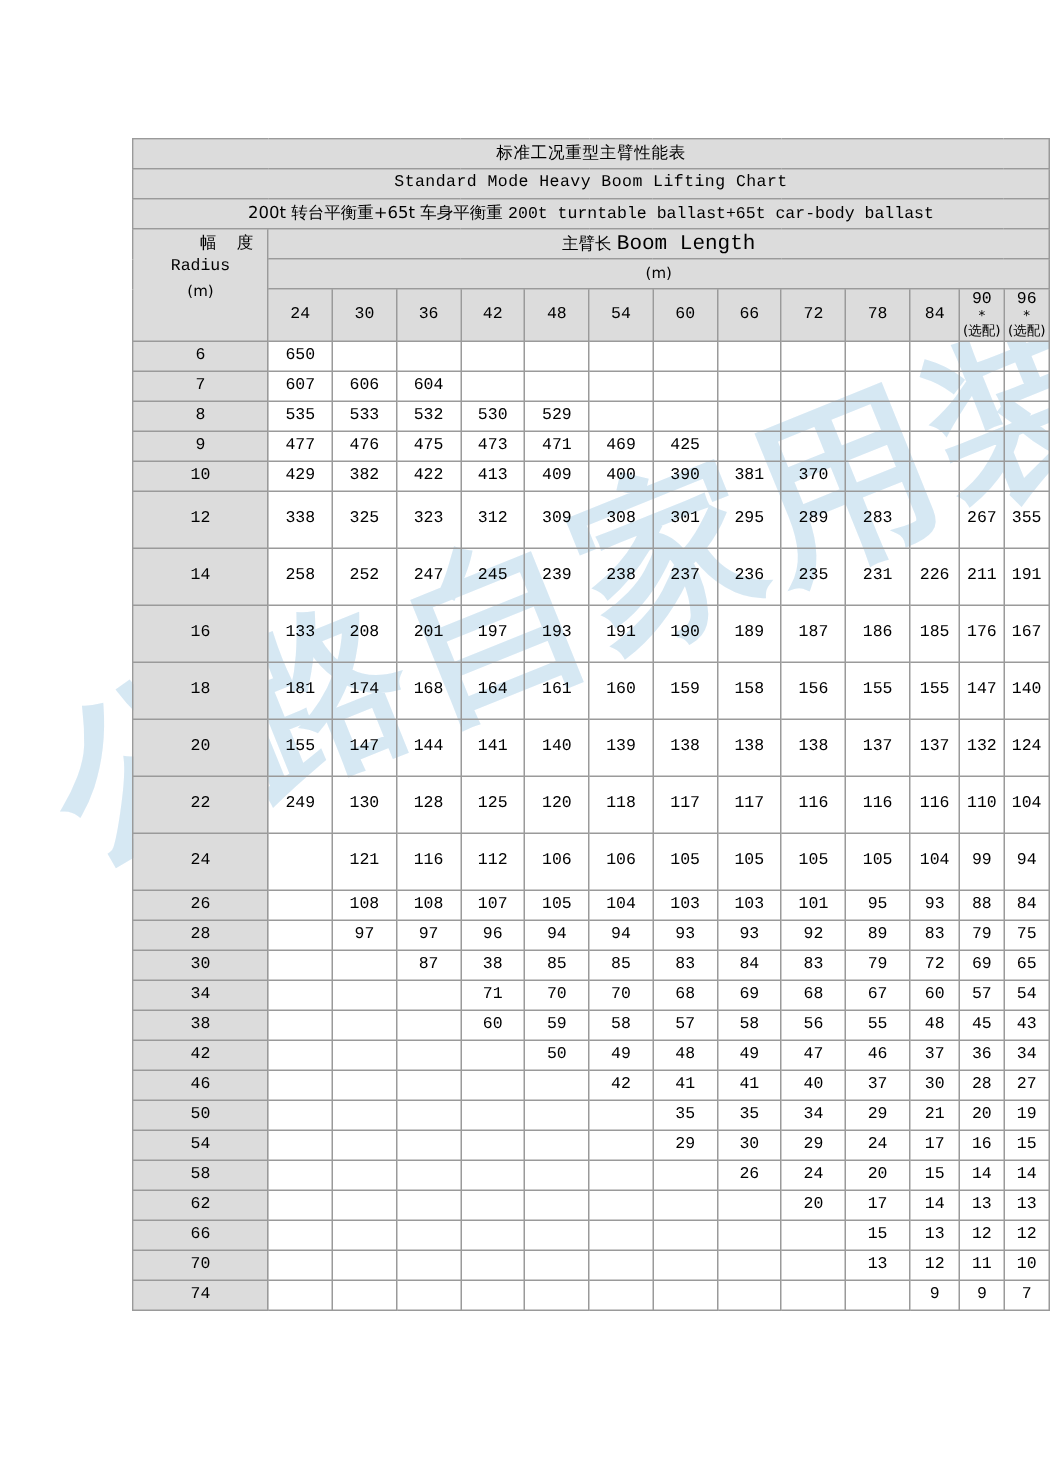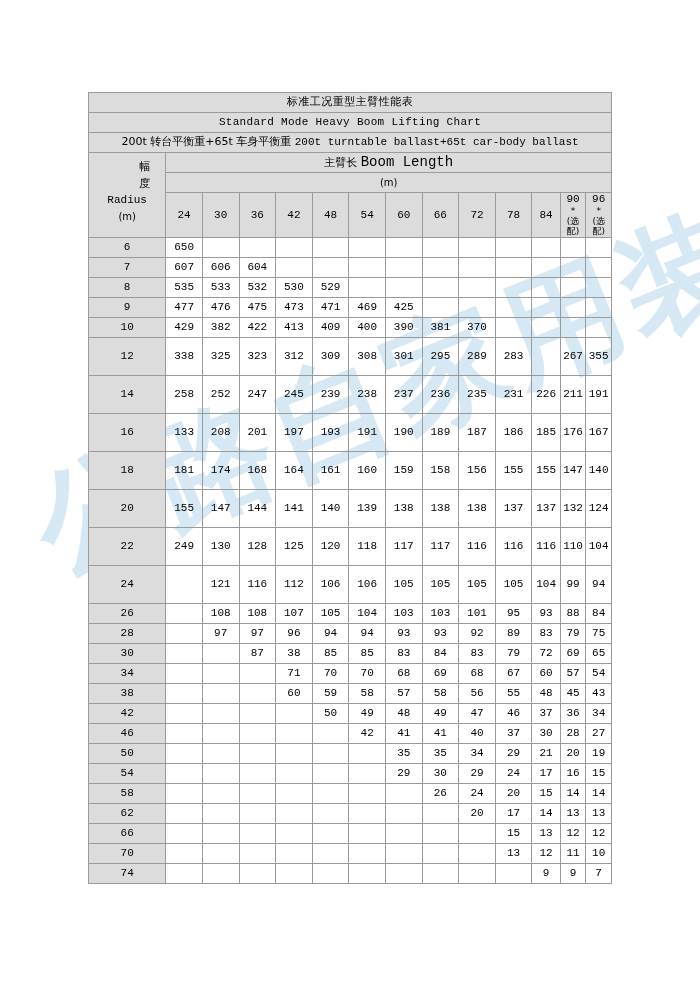--- a/index.html
+++ b/index.html
@@ -45,21 +45,21 @@
   
   #chart-wrap {
     position: absolute;
     left: 88px;
     top: 92px;
     width: 524px;
     z-index: 10;
   }
   table.chart {
     border-collapse: collapse;
-    width: 524px;
+    width: 612px;
     table-layout: fixed;
     background: transparent;
   }
   table.chart td, table.chart th {
     border: 1px solid #9a9a9a;
     text-align: center;
     vertical-align: middle;
     font-weight: normal;
     font-size: 11px;
     line-height: 1.15;

